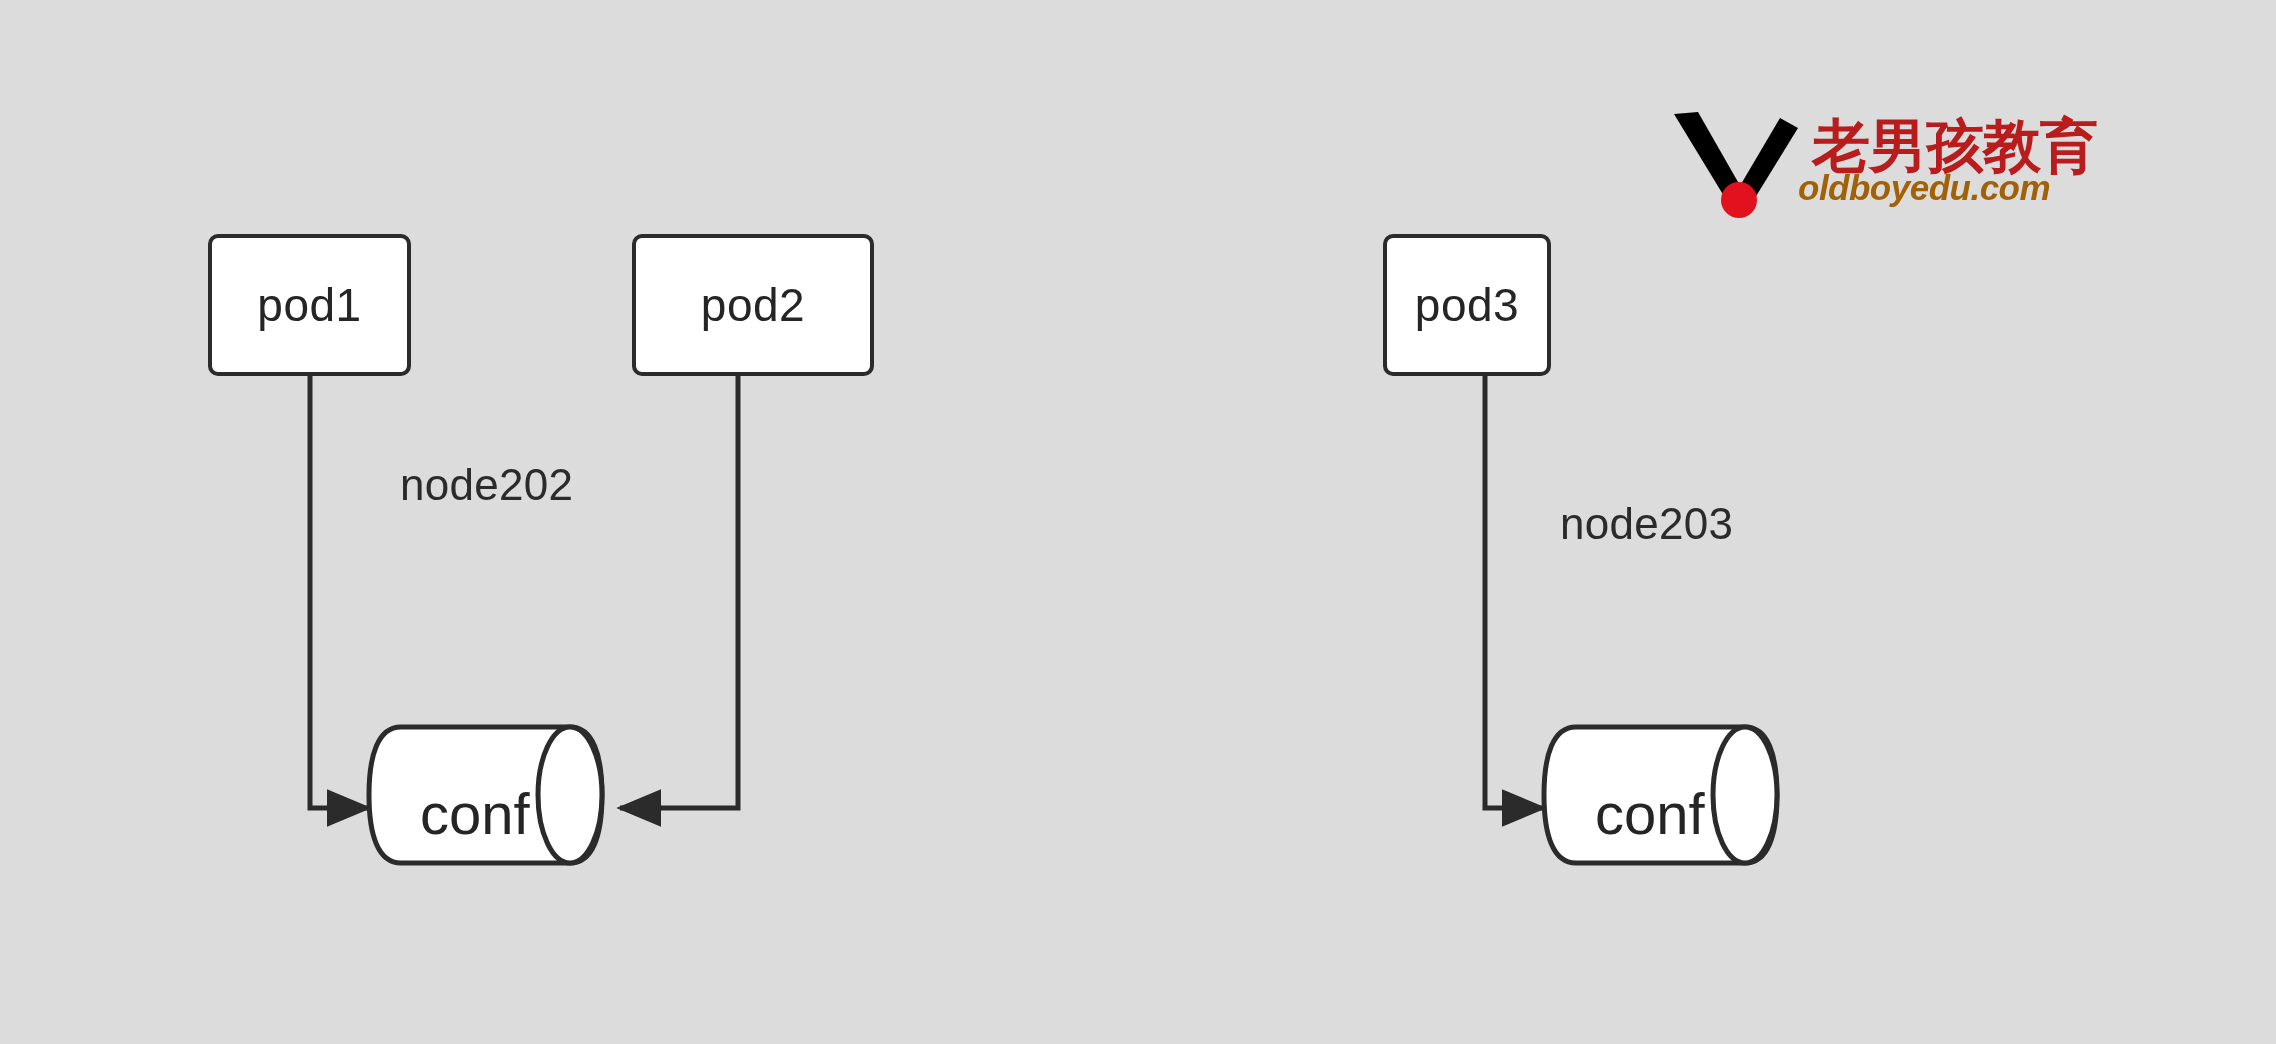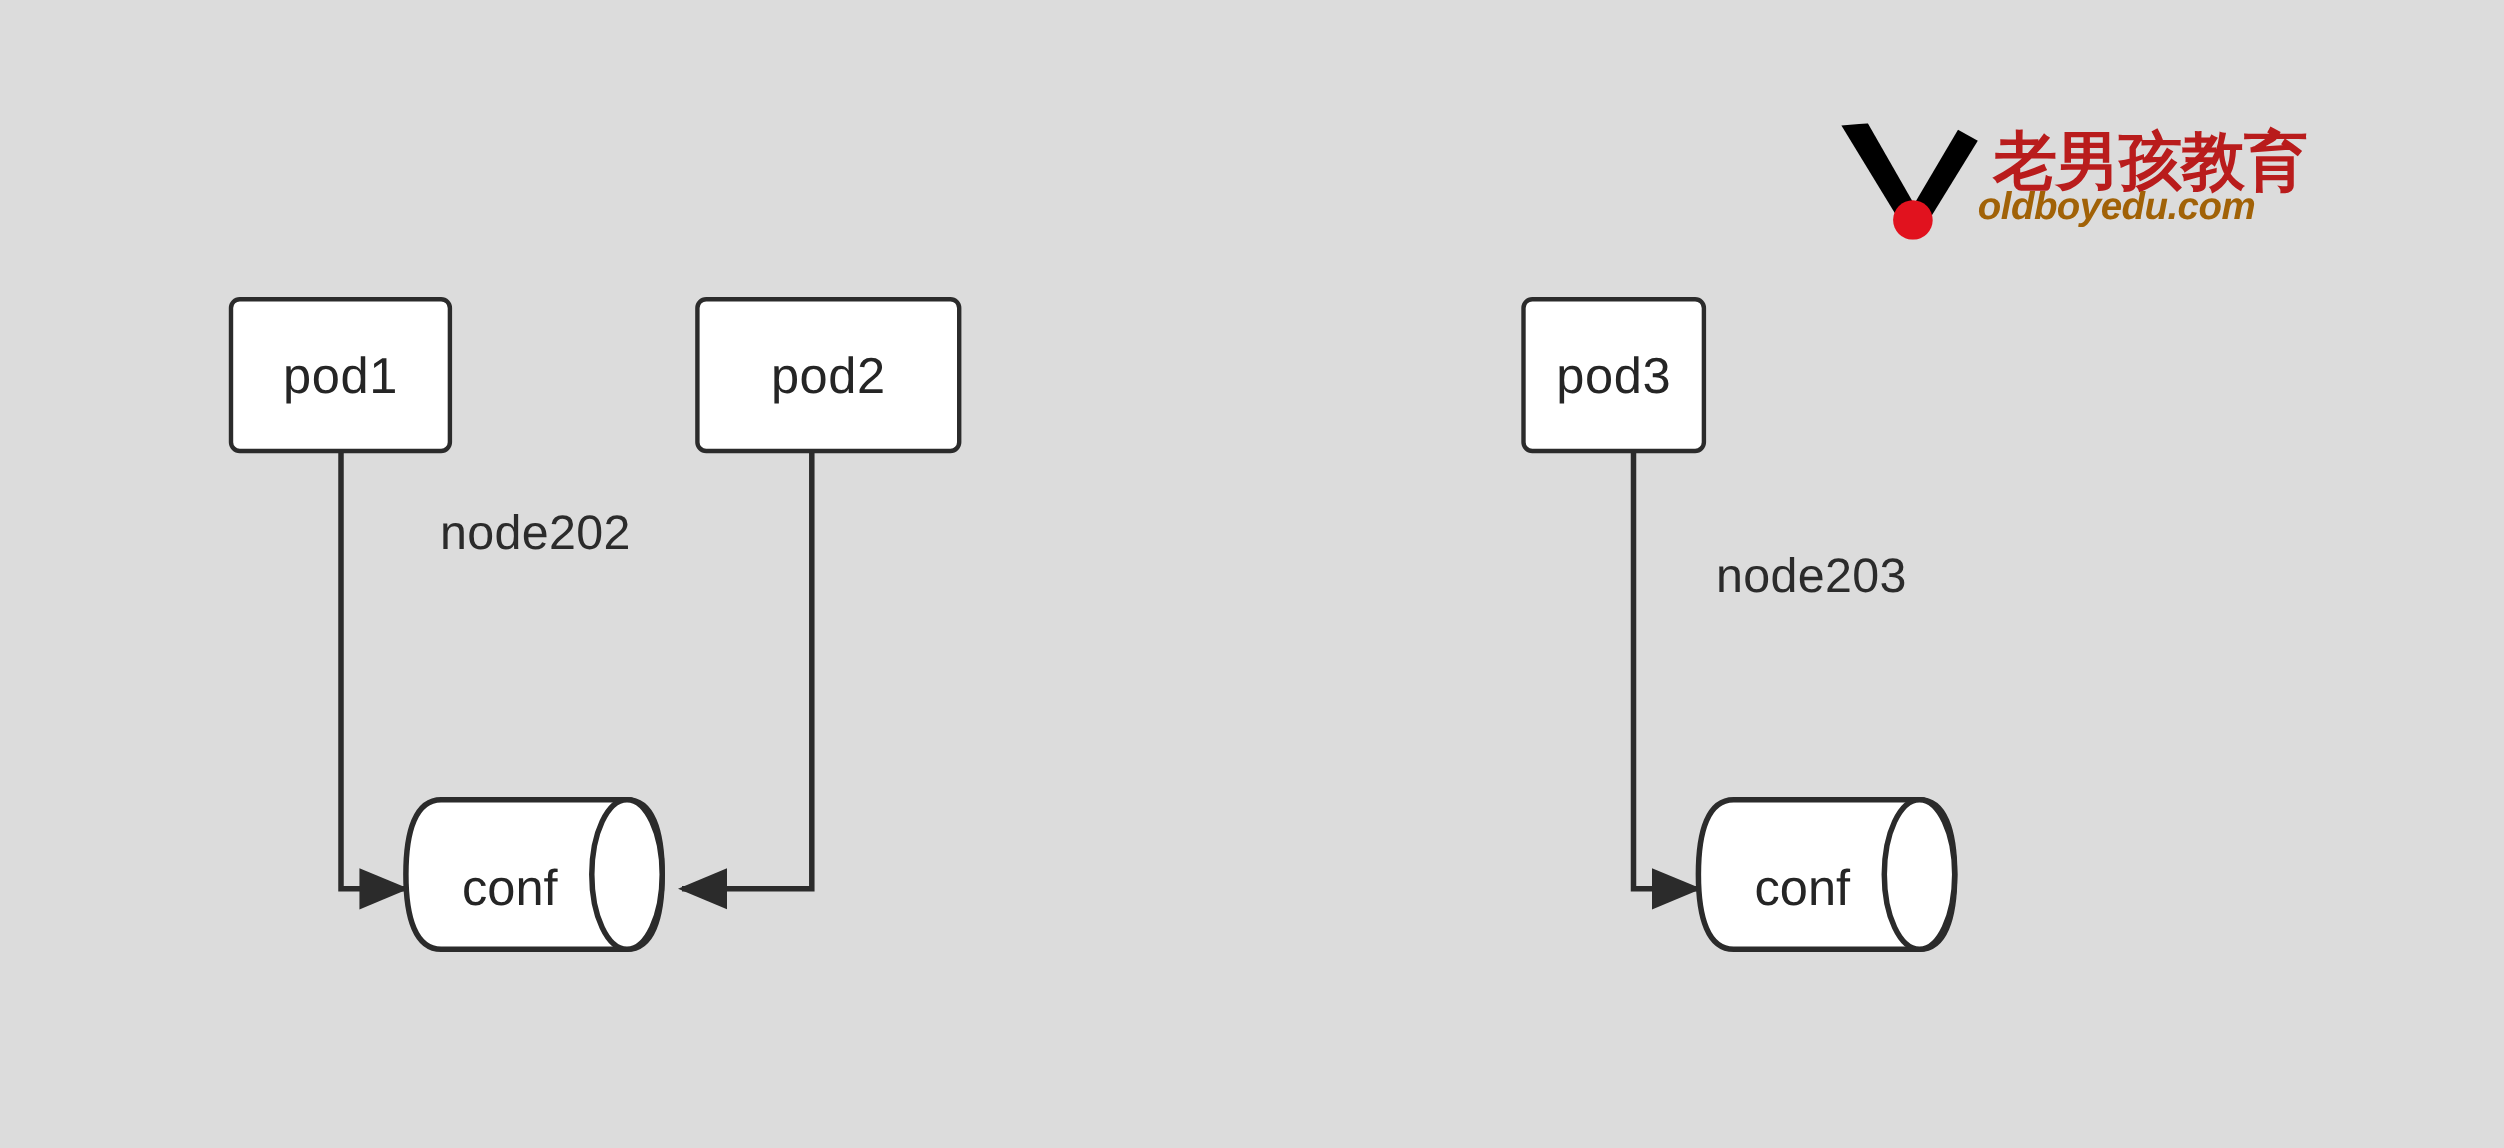--- a/index.html
+++ b/index.html
@@ -35,39 +35,38 @@
     background: #ffffff;
     border: 4px solid #2b2b2b;
     border-radius: 10px;
     box-sizing: border-box;
     display: flex;
     align-items: center;
     justify-content: center;
     font-size: 46px;
     color: #252525;
     letter-spacing: 0.5px;
-    margin-top: 36px;
   }
   #pod1-box { left: 208px;  top: 234px; width: 203px; height: 142px; }
   #pod2-box { left: 632px;  top: 234px; width: 242px; height: 142px; }
   #pod3-box { left: 1383px; top: 234px; width: 168px; height: 142px; }
 
   .node-label {
     position: absolute;
     font-size: 44px;
     color: #2b2b2b;
     white-space: nowrap;
     letter-spacing: 0.3px;
   }
   #node202-label { left: 400px;  top: 460px; }
   #node203-label { left: 1560px; top: 487px; margin-top: 12px; }
 
   .cyl-label {
     position: absolute;
-    font-size: 46px;
+    font-size: 58px;
     color: #252525;
     white-space: nowrap;
   }
   #conf1-label { left: 420px;  top: 780px; }
   #conf2-label { left: 1595px; top: 780px; }
 
   
   #brand-logo {
     position: absolute;
     left: 1672px;

